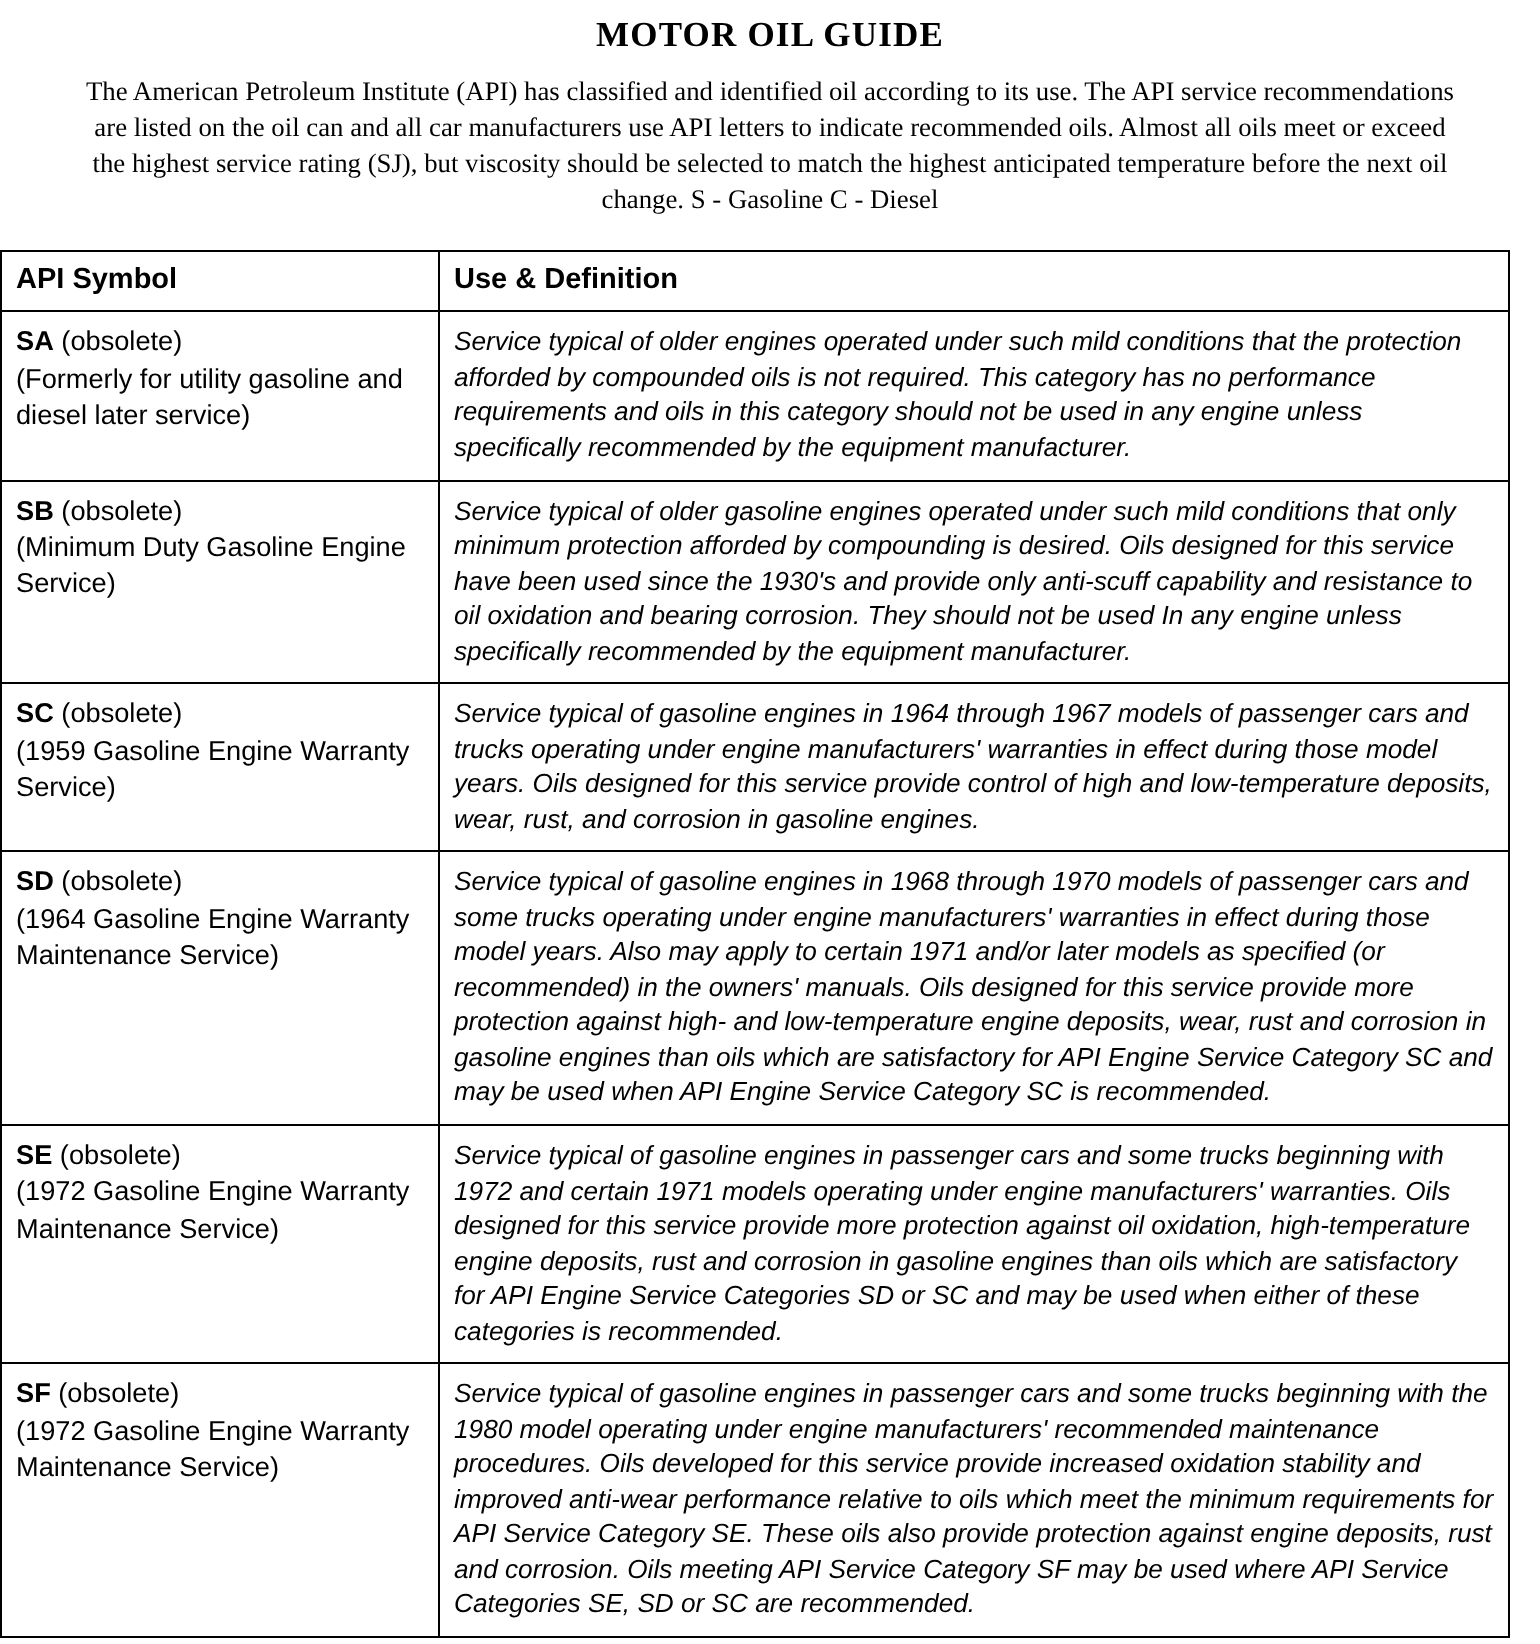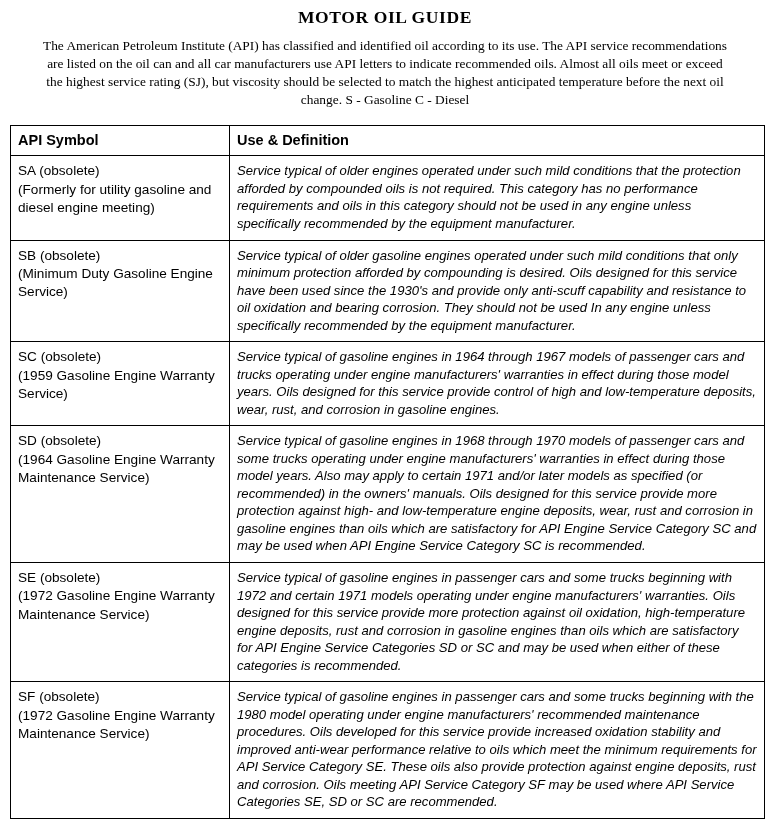--- a/index.html
+++ b/index.html
@@ -35,21 +35,21 @@
     font-size: 13.4px;
     line-height: 1.35;
     margin: 9px 40px 0 40px;
     text-align: center;
   }
   .intro p {
     margin: 0;
   }
   table.oil {
     border-collapse: collapse;
-    margin: 16px 8px 0 10px;
+    margin: 16px 8px 0 0;
     width: 754px;
     table-layout: fixed;
   }
   table.oil td {
     border: 1px solid #000000;
     vertical-align: top;
     padding: 6px 7px 7px 7px;
   }
   .col-symbol { width: 219px; }
   .col-def    { width: 535px; }
@@ -58,21 +58,21 @@
     font-weight: bold;
     font-size: 14.5px;
     padding-top: 9px;
     padding-bottom: 9px;
   }
   .sym {
     font-size: 13.6px;
     line-height: 1.35;
   }
   .sym b {
-    font-weight: normal;
+    font-weight: bold;
   }
   .def {
     font-size: 13.1px;
     line-height: 1.34;
     font-style: italic;
   }
 </style>
 </head>
 <body>
 
@@ -91,21 +91,21 @@
     </colgroup>
     <tbody>
       <tr class="hdr">
         <td>API Symbol</td>
         <td>Use &amp; Definition</td>
       </tr>
 
       <tr>
         <td class="sym">
           <b>SA</b><span> (obsolete)</span><br>
-          <span>(Formerly for utility gasoline and diesel engine meeting)</span>
+          <span>(Formerly for utility gasoline and diesel later service)</span>
         </td>
         <td class="def">Service typical of older engines operated under such mild conditions that the protection afforded by compounded oils is not required. This category has no performance requirements and oils in this category should not be used in any engine unless specifically recommended by the equipment manufacturer.</td>
       </tr>
 
       <tr>
         <td class="sym">
           <b>SB</b><span> (obsolete)</span><br>
           <span>(Minimum Duty Gasoline Engine Service)</span>
         </td>
         <td class="def">Service typical of older gasoline engines operated under such mild conditions that only minimum protection afforded by compounding is desired. Oils designed for this service have been used since the 1930's and provide only anti-scuff capability and resistance to oil oxidation and bearing corrosion. They should not be used In any engine unless specifically recommended by the equipment manufacturer.</td>

